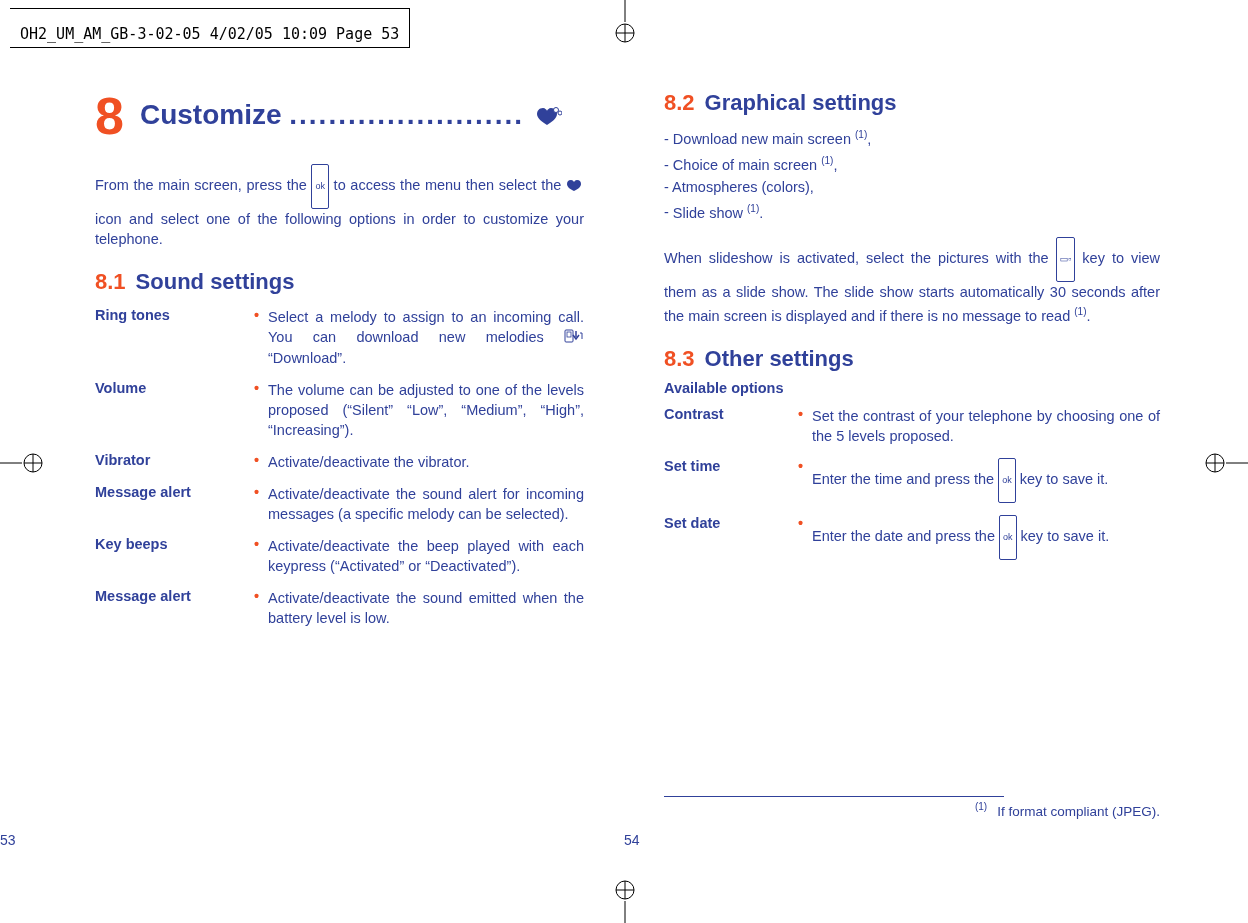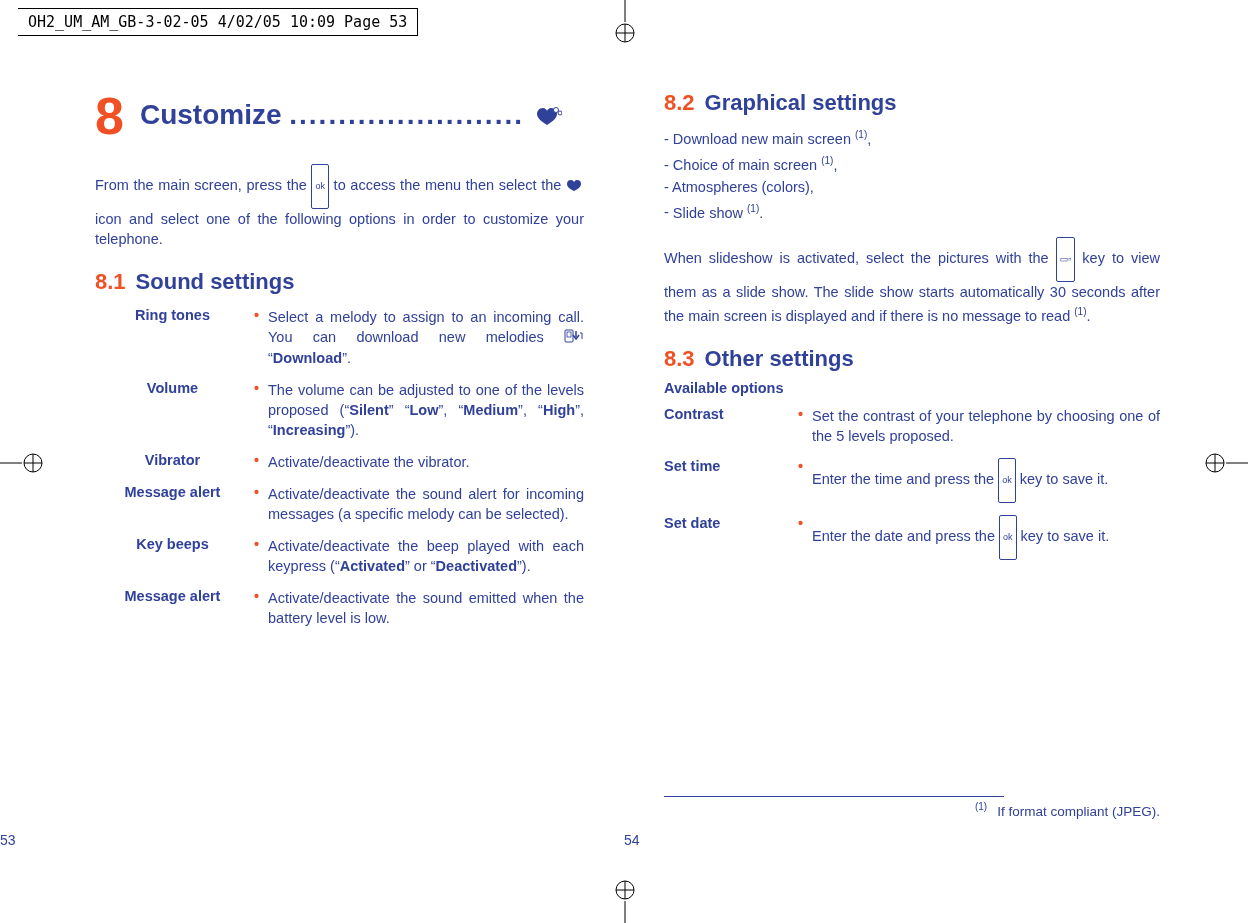--- a/index.html
+++ b/index.html
@@ -8,24 +8,24 @@
     width: 1248px;
     height: 923px;
     font-family: Arial, Helvetica, sans-serif;
     position: relative;
     background: #fff;
     color: #30419a;
   }
   .print-header {
     position: absolute;
     top: 8px;
-    left: 18px;
+    left: 10px;
     border: 1px solid #000;
     border-left: none;
-    padding: 4px 10px 4px 10px;
+    padding: 16px 10px 4px 10px;
     font-family: monospace;
     font-size: 15px;
     color: #000;
   }
   .crop-mark-top { position:absolute; top:0; left:610px; }
   .crop-mark-bottom { position:absolute; bottom:0; left:610px; }
   .crop-mark-left { position:absolute; top:448px; left:0; }
   .crop-mark-right { position:absolute; top:448px; right:0; }
   .crop-mark svg { display:block; }
   .pages {
@@ -127,21 +127,21 @@
     padding:4px 0 8px 0;
   }
   .def-bullet span { color:#f05023; font-weight:bold; }
   .def-desc {
     display:table-cell;
     vertical-align:top;
     padding:4px 0 8px 0;
     text-align:justify;
     line-height:20px;
   }
-  .def-desc .b { font-weight:bold; }
+  .def-desc .b { font-weight:normal; }
   .ul-dash {
     margin:4px 0 0 0;
     padding:0;
     list-style:none;
     font-size:14.5px;
     line-height:22px;
   }
   .ul-dash li::before {
     content:"-  ";
     color:#30419a;
@@ -168,21 +168,21 @@
     font-size:14px;
     color:#30419a;
   }
   .right-footnote-area {
     position:absolute;
     bottom:105px;
     left:40px;
     right:88px;
   }
   .download-icon { display:inline-block; vertical-align:middle; }
-  .w-left-col { width:155px;text-align:center; }
+  .w-left-col { width:155px; }
   .w-right-col { width:130px; }
 </style>
 </head>
 <body>
 
 <div class="print-header">OH2_UM_AM_GB-3-02-05  4/02/05  10:09  Page 53</div>
 
 <div class="crop-mark crop-mark-top">
   <svg width="30" height="43">
       <line x1="15" y1="0" x2="15" y2="22" stroke="#000" stroke-width="1"></line>

